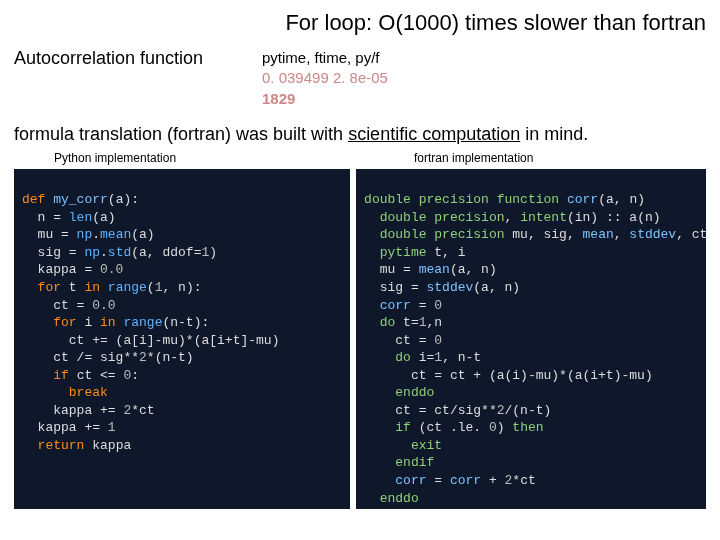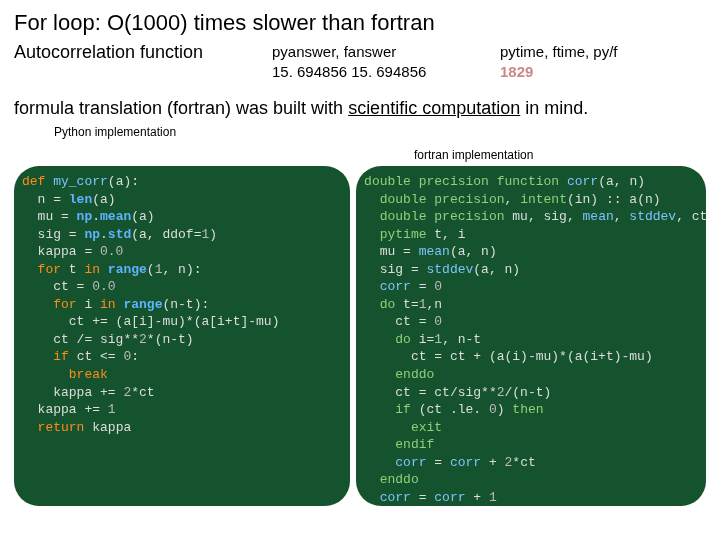--- a/index.html
+++ b/index.html
@@ -7,21 +7,22 @@
     width: 720px;
     height: 540px;
     background: #ffffff;
     font-family: Arial, Helvetica, sans-serif;
     overflow: hidden;
   }
   .slide { padding: 10px 14px; }
   .title {
     font-size: 22px;
     font-weight: normal;
-    margin-bottom: 6px;
+    margin-bottom: 12px;
+    text-align: right;
   }
   .row1 {
     display: flex;
     gap: 18px;
     margin-bottom: 2px;
   }
   .row1 .left  { width: 230px; font-size: 18px; }
   .row1 .mid   { width: 220px; font-size: 15px; line-height: 1.35; padding-left: 10px; }
   .row1 .right { flex: 1; font-size: 15px; line-height: 1.35; }
   .row1 .right .num { font-variant-numeric: tabular-nums; }
@@ -32,60 +33,56 @@
     margin-bottom: 6px;
     line-height: 1.25;
   }
   .sentence .u { text-decoration: underline; }
   .labels {
     display: flex;
     font-size: 12px;
     margin-bottom: 4px;
   }
   .labels .l { width: 360px; padding-left: 40px; }
-  .labels .r { flex: 1; padding-left: 40px; margin-top: 23px; }
+  .labels .r { flex: 1; padding-left: 40px; }
   .codes {
     display: flex;
     gap: 6px;
   }
   .code {
-    background: #14532d;
+    background: #0f172a;
     color: #ddd;
     font-family: "Courier New", monospace;
     font-size: 13px;
     line-height: 1.35;
-    padding: 7px 8px;
+    padding: 22px 8px;
     white-space: pre;
     overflow: hidden;
-    border-radius: 25px;
   }
   .code.py { width: 340px; height: 340px; }
   .code.ft { width: 354px; height: 340px; }
   .kw { color: #ff8c1a; }       
   .fn { color: #7ec3ff; }       
-  .blue { color: #5fb3ff; font-weight: bold; }
+  .blue { color: #5fb3ff; }
   .num { color: #cc8888; }
   .pnum{ color: #bbbbbb; }
   .fortkw { color: #8fd07a; }
   .fortfn { color: #7ec3ff; }
 </style>
 </head>
 <body>
 
 <div class="slide">
   <div class="title">For loop: O(1000) times slower than fortran</div>
 
   <div class="row1">
     <div class="left">Autocorrelation function</div>
-    <div class="mid">
-      <div>pyanswer, fanswer</div>
-      <div>15. 694856 15. 694856</div>
-    </div>
     <div class="right">
       <div>pytime, ftime, py/f</div>
+      <div class="num">0. 039499 2. 8e-05</div>
       <div class="num hi">1829</div>
     </div>
   </div>
 
   <div class="sentence">
     <span>formula translation (fortran) was built with </span><span class="u">scientific computation</span><span> in mind.</span>
   </div>
 
   <div class="labels">
     <div class="l">Python implementation</div>

